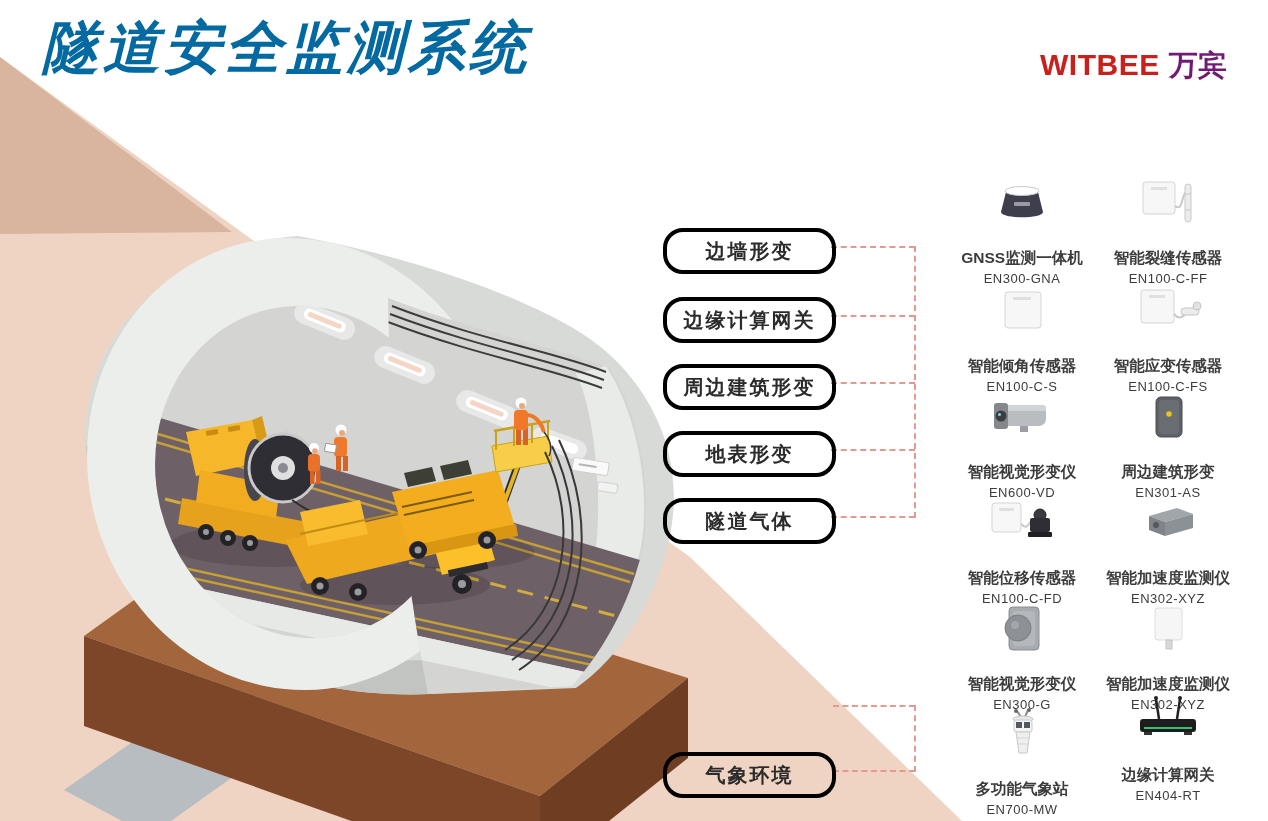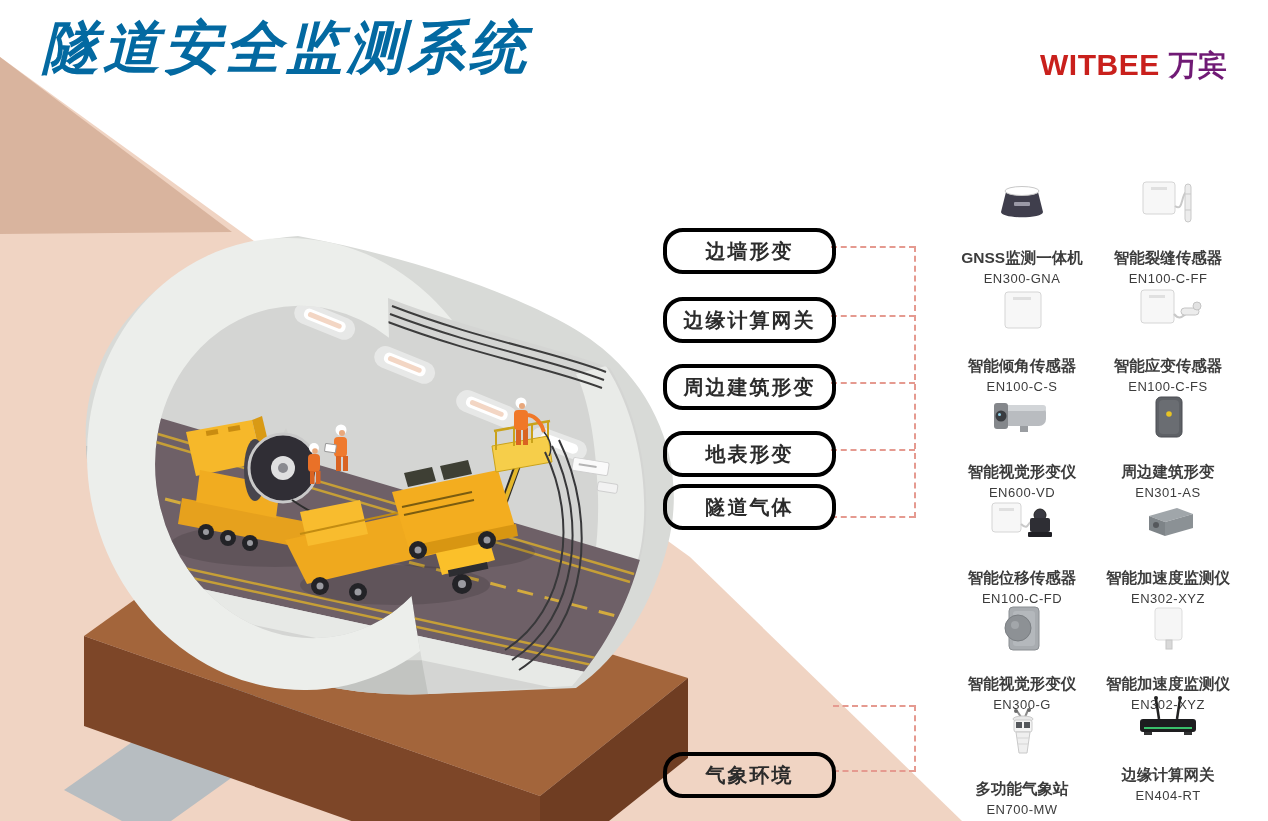--- a/index.html
+++ b/index.html
@@ -240,21 +240,21 @@
     </div>
   <div class="abs pill" style="top:297px">
       <span>边缘计算网关</span>
     </div>
   <div class="abs pill" style="top:364px">
       <span>周边建筑形变</span>
     </div>
   <div class="abs pill" style="top:431px">
       <span>地表形变</span>
     </div>
-  <div class="abs pill" style="top:484px">
+  <div class="abs pill" style="top:498px">
       <span>隧道气体</span>
     </div>
   <div class="abs pill" style="top:752px">
       <span>气象环境</span>
     </div>
 
   <div class="abs dash-h" style="left:831px;top:246px;width:84px"></div>
   <div class="abs dash-h" style="left:831px;top:315px;width:84px"></div>
   <div class="abs dash-h" style="left:831px;top:382px;width:84px"></div>
   <div class="abs dash-h" style="left:831px;top:449px;width:84px"></div>

